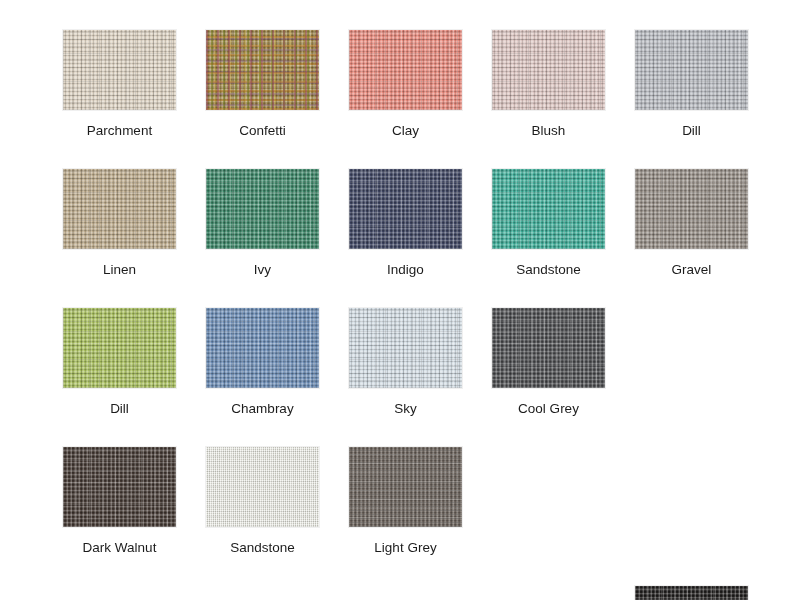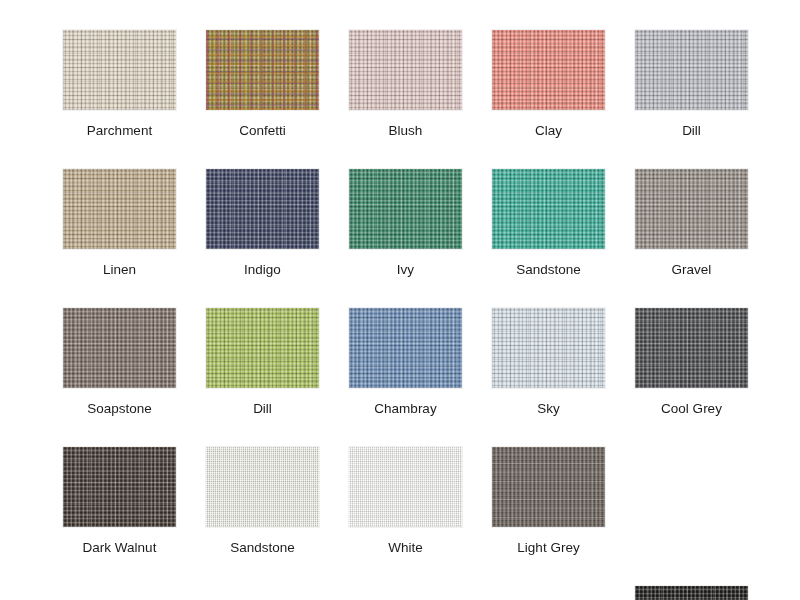--- a/index.html
+++ b/index.html
@@ -197,60 +197,56 @@
         <div class="swatch-chip" style="background-color: rgb(221, 210, 194);"></div>
         <div class="swatch-label">Parchment</div>
       </div>
       <div class="swatch-cell">
         <div class="swatch-chip" style="background-color: rgb(157, 132, 70);">
           <div class="confetti-threads"></div>
         </div>
         <div class="swatch-label">Confetti</div>
       </div>
       <div class="swatch-cell">
+        <div class="swatch-chip" style="background-color: rgb(232, 137, 124);"></div>
+        <div class="swatch-label">Clay</div>
+      </div>
+      <div class="swatch-cell">
         <div class="swatch-chip" style="background-color: rgb(221, 198, 194);"></div>
         <div class="swatch-label">Blush</div>
       </div>
       <div class="swatch-cell">
-        <div class="swatch-chip" style="background-color: rgb(232, 137, 124);"></div>
-        <div class="swatch-label">Clay</div>
-      </div>
-      <div class="swatch-cell">
         <div class="swatch-chip" style="background-color: rgb(185, 188, 194);"></div>
         <div class="swatch-label">Dill</div>
       </div>
     </div>
     <div class="swatch-row">
       <div class="swatch-cell">
         <div class="swatch-chip" style="background-color: rgb(189, 171, 140);"></div>
         <div class="swatch-label">Linen</div>
       </div>
       <div class="swatch-cell">
+        <div class="swatch-chip" style="background-color: rgb(58, 133, 102);"></div>
+        <div class="swatch-label">Ivy</div>
+      </div>
+      <div class="swatch-cell">
         <div class="swatch-chip" style="background-color: rgb(62, 69, 98);"></div>
         <div class="swatch-label">Indigo</div>
       </div>
       <div class="swatch-cell">
-        <div class="swatch-chip" style="background-color: rgb(58, 133, 102);"></div>
-        <div class="swatch-label">Ivy</div>
-      </div>
-      <div class="swatch-cell">
         <div class="swatch-chip" style="background-color: rgb(60, 172, 151);"></div>
         <div class="swatch-label">Sandstone</div>
       </div>
       <div class="swatch-cell">
         <div class="swatch-chip" style="background-color: rgb(149, 141, 133);"></div>
         <div class="swatch-label">Gravel</div>
       </div>
     </div>
     <div class="swatch-row">
       <div class="swatch-cell">
-        <div class="swatch-chip" style="background-color: rgb(126, 111, 103);"></div>
-        <div class="swatch-label">Soapstone</div>
-      </div>
-      <div class="swatch-cell">
         <div class="swatch-chip" style="background-color: rgb(168, 191, 94);"></div>
         <div class="swatch-label">Dill</div>
       </div>
       <div class="swatch-cell">
         <div class="swatch-chip" style="background-color: rgb(107, 140, 181);"></div>
         <div class="swatch-label">Chambray</div>
       </div>
       <div class="swatch-cell">
         <div class="swatch-chip" style="background-color: rgb(211, 221, 228);"></div>
         <div class="swatch-label">Sky</div>
@@ -263,24 +259,20 @@
     <div class="swatch-row">
       <div class="swatch-cell">
         <div class="swatch-chip" style="background-color: rgb(69, 58, 52);"></div>
         <div class="swatch-label">Dark Walnut</div>
       </div>
       <div class="swatch-cell">
         <div class="swatch-chip fine" style="background-color: rgb(223, 224, 214);"></div>
         <div class="swatch-label">Sandstone</div>
       </div>
       <div class="swatch-cell">
-        <div class="swatch-chip fine" style="background-color: rgb(233, 234, 232);"></div>
-        <div class="swatch-label">White</div>
-      </div>
-      <div class="swatch-cell">
         <div class="swatch-chip striated" style="background-color: rgb(111, 102, 95);"></div>
         <div class="swatch-label">Light Grey</div>
       </div>
     </div>
     <div class="swatch-row">
       <div class="swatch-cell empty">
         <div class="swatch-chip"></div>
       </div>
       <div class="swatch-cell empty">
         <div class="swatch-chip"></div>

